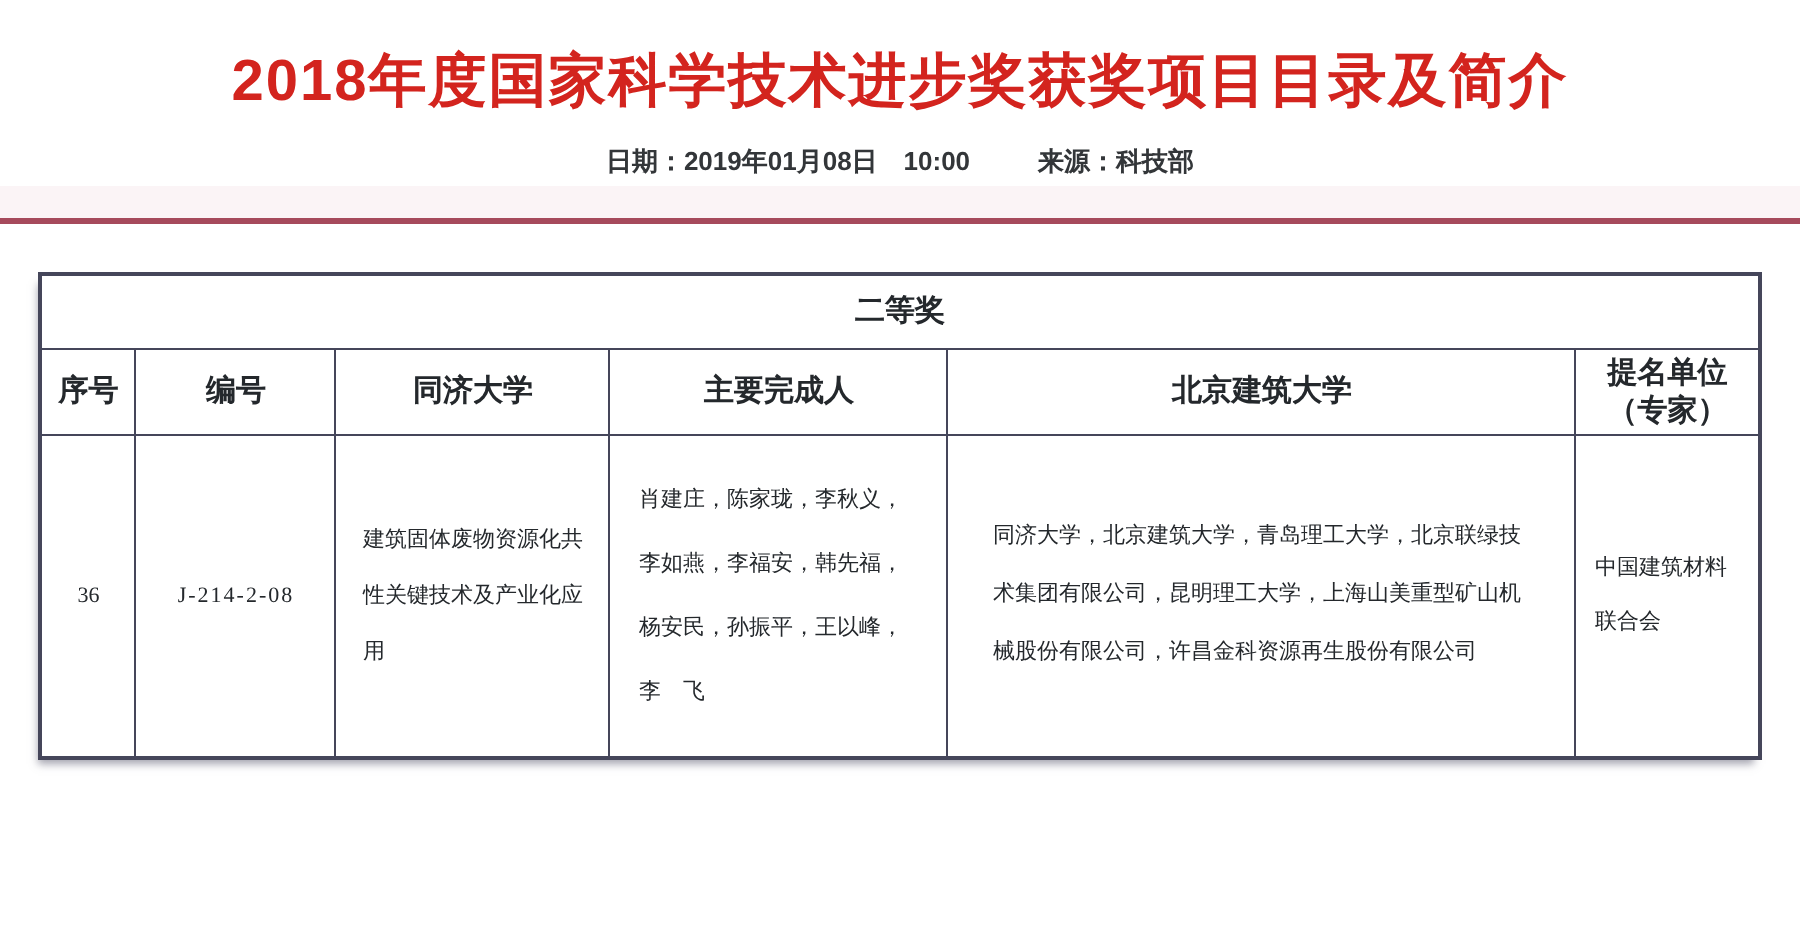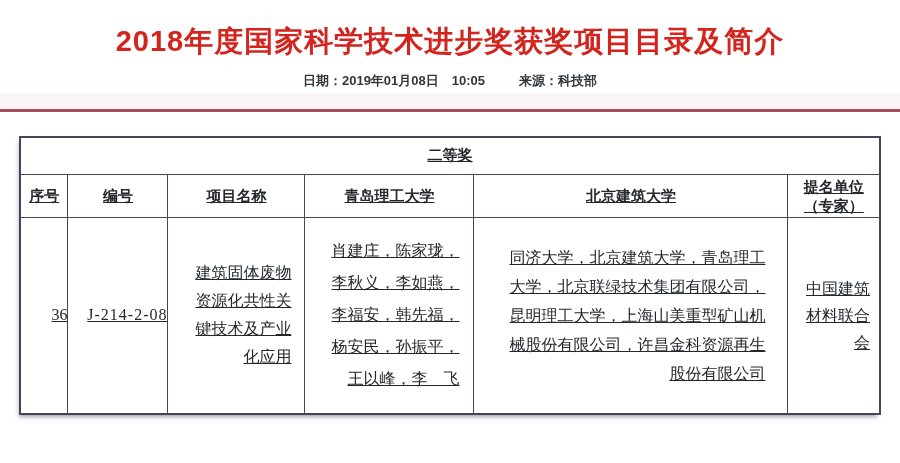--- a/index.html
+++ b/index.html
@@ -36,62 +36,60 @@
   }
   
   .awards-table {
     width: 860px;
     margin: 24px auto 0 auto;
     border-collapse: collapse;
     table-layout: fixed;
     border: 2px solid var(--table-border, #45465a);
     box-shadow: -2px 4px 4px -2px rgba(90, 90, 110, 0.55);
     color: var(--text, #24282c);
-    text-decoration: underline;
   }
   .awards-table td, .awards-table th {
     border: 1px solid var(--table-border, #45465a);
     vertical-align: middle;
   }
   .section-row td {
     height: 37px;
     text-align: center;
     font-weight: bold;
     font-size: 15px;
   }
   .head-row th {
     height: 43px;
     text-align: center;
     font-weight: bold;
     font-size: 15px;
     line-height: 19px;
   }
   .data-row td {
-    height: 197px;
+    height: 162px;
     font-family: "Liberation Serif", "DejaVu Serif", serif;
-    font-size: 16px;
-    text-align: right;
+    font-size: 11px;
   }
   .c-index  { text-align: center; }
   .c-code   { text-align: center; letter-spacing: 1px; }
   .c-name   { padding: 0 13px; line-height: 28px; text-align: left; margin-top: 40px; }
   .c-people { padding: 0 14px; line-height: 32px; text-align: left; }
   .c-orgs   { padding: 0 22px; line-height: 29px; text-align: left; }
   .c-nom    { padding: 0 9px;  line-height: 27px; text-align: left; }
   .two-line span { display: block; }
 </style>
 </head>
 <body>
 
 <div class="page">
 
   <header class="article-header">
     <h1 class="title">2018年度国家科学技术进步奖获奖项目目录及简介</h1>
     <div class="meta">
-      <span>日期：</span><span>2019年01月08日　10:05</span><span class="gap"></span><span>来源：</span><span>科技部</span>
+      <span>日期：</span><span>2019年01月08日　10:00</span><span class="gap"></span><span>来源：</span><span>科技部</span>
     </div>
     <div class="strip"></div>
   </header>
 
   <main>
     <table class="awards-table">
       <colgroup>
         <col style="width:48px">
           <col style="width:100px">
           <col style="width:137px">
@@ -99,22 +97,22 @@
           <col style="width:314px">
           <col style="width:92px">
       </colgroup>
       <tbody>
         <tr class="section-row">
           <td colspan="6">二等奖</td>
         </tr>
         <tr class="head-row">
           <th>序号</th>
           <th>编号</th>
-          <th>项目名称</th>
-          <th>青岛理工大学</th>
+          <th>同济大学</th>
+          <th>主要完成人</th>
           <th>北京建筑大学</th>
           <th class="two-line">
             <span>提名单位</span>
             <span>（专家）</span>
           </th>
         </tr>
         <tr class="data-row">
           <td class="c-index">36</td>
           <td class="c-code">J-214-2-08</td>
           <td class="c-name">建筑固体废物资源化共性关键技术及产业化应用</td>

